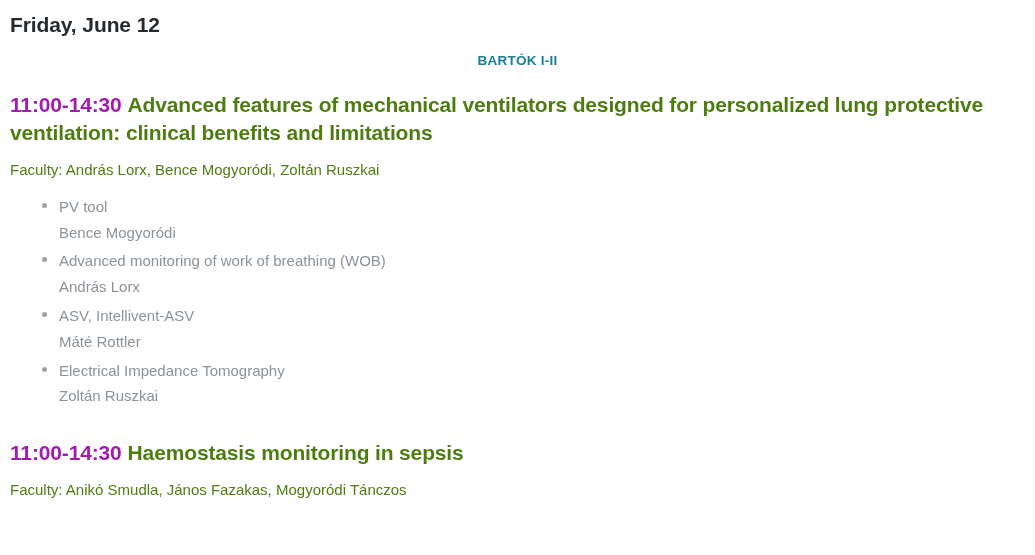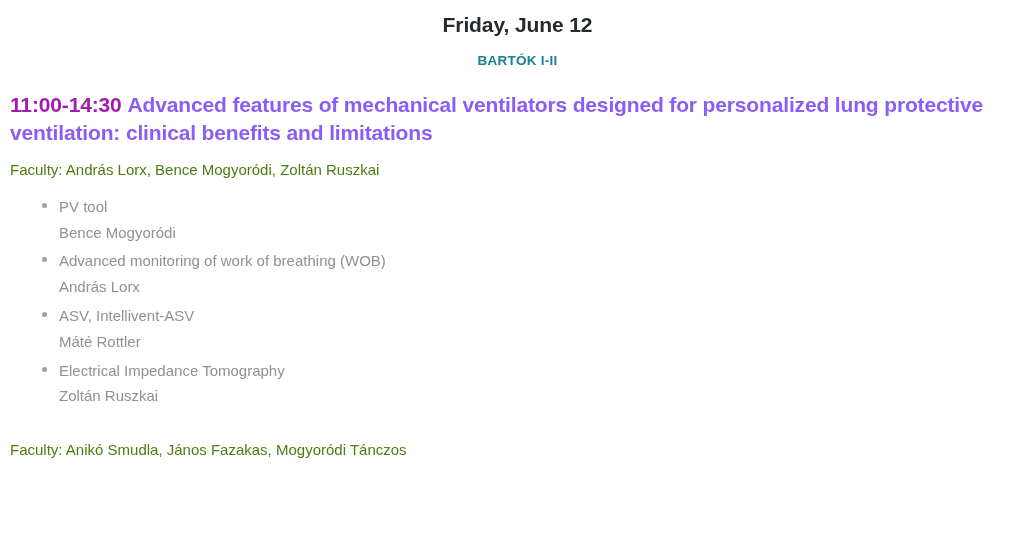--- a/index.html
+++ b/index.html
@@ -18,21 +18,20 @@
     padding: 10px 10px 0 10px;
     box-sizing: border-box;
   }
   .day-heading {
     font-size: 21px;
     font-weight: bold;
     color: #242a2e;
     letter-spacing: -0.1px;
     margin: 2px 0 0 0;
     line-height: 1.25;
-    text-align: center;
   }
   .room-label {
     font-size: 13.5px;
     font-weight: bold;
     color: #1a7f96;
     letter-spacing: 0.25px;
     margin: 15px 0 0 0;
     line-height: 1.2;
     text-align: center;
   }
@@ -47,21 +46,21 @@
     font-weight: bold;
     line-height: 1.32;
     margin: 0;
     max-width: 1022px;
     letter-spacing: -0.15px;
   }
   .session-time {
     color: #a21caf;
   }
   .session-title {
-    color: #8b5cf6;
+    color: #4d7c0f;
     margin-left: 6px;
   }
   .faculty {
     font-size: 15px;
     color: #4d7c0f;
     margin: 12px 0 0 0;
     line-height: 1.4;
   }
   .topic-list {
     list-style: none;
@@ -134,18 +133,21 @@
       </li>
       <li class="topic-item">
         <span class="topic-bullet"></span>
         <span class="topic-name">Electrical Impedance Tomography</span>
         <span class="topic-presenter">Zoltán Ruszkai</span>
       </li>
     </ul>
   </div>
 
   <div class="session second">
+    <h2 class="session-heading">
+      <span class="session-time">11:00-14:30</span><span class="session-title">Haemostasis monitoring in sepsis</span>
+    </h2>
 
     <div class="faculty">Faculty: Anikó Smudla, János Fazakas, Mogyoródi Tánczos</div>
   </div>
 
 
 </div>
 
 </body></html>

